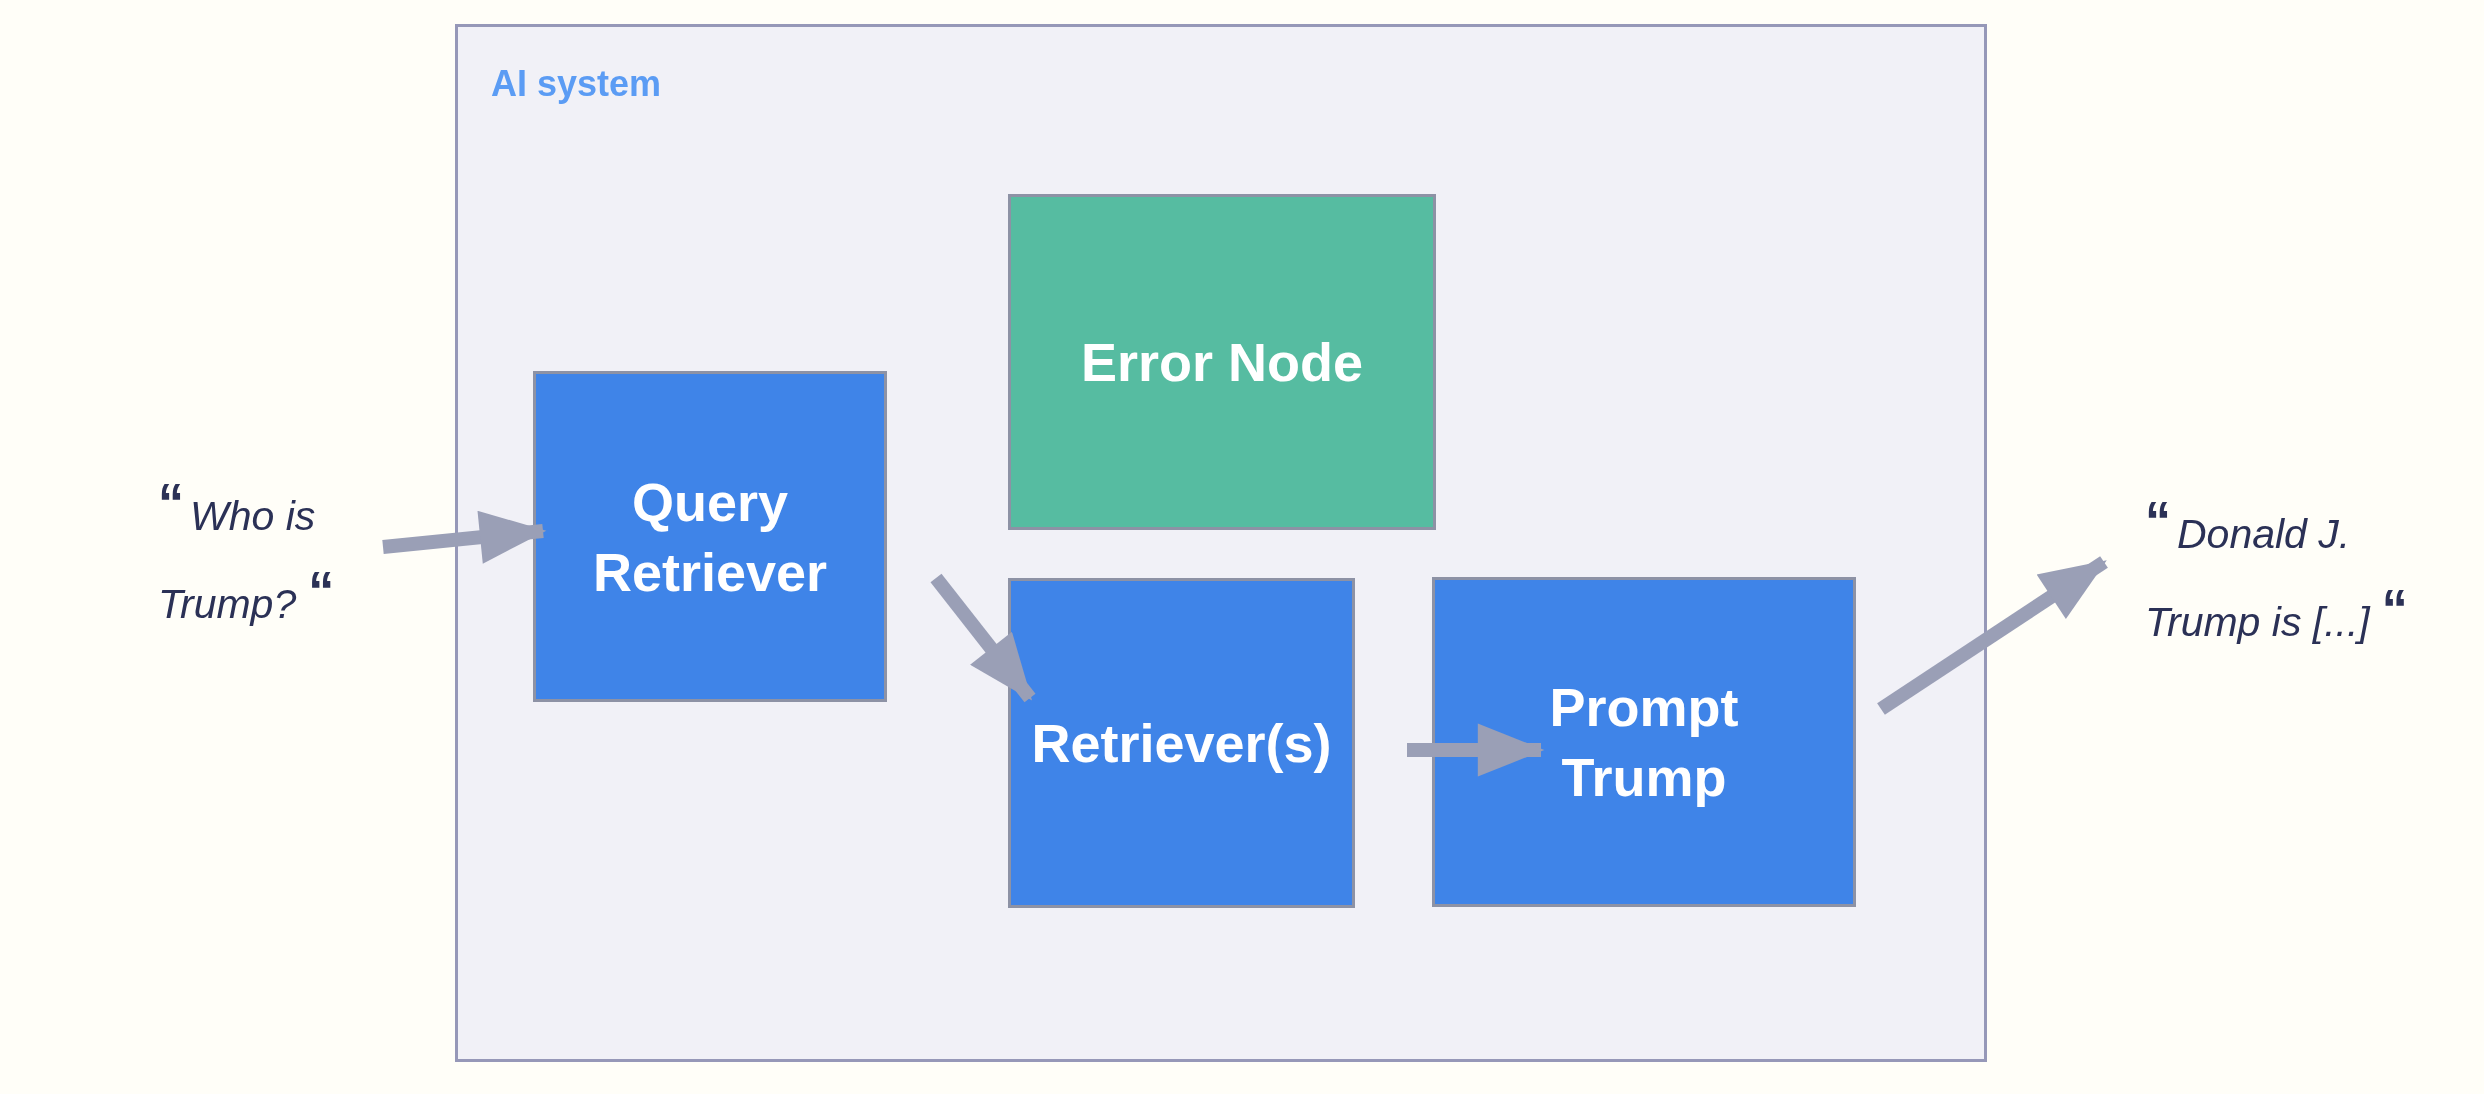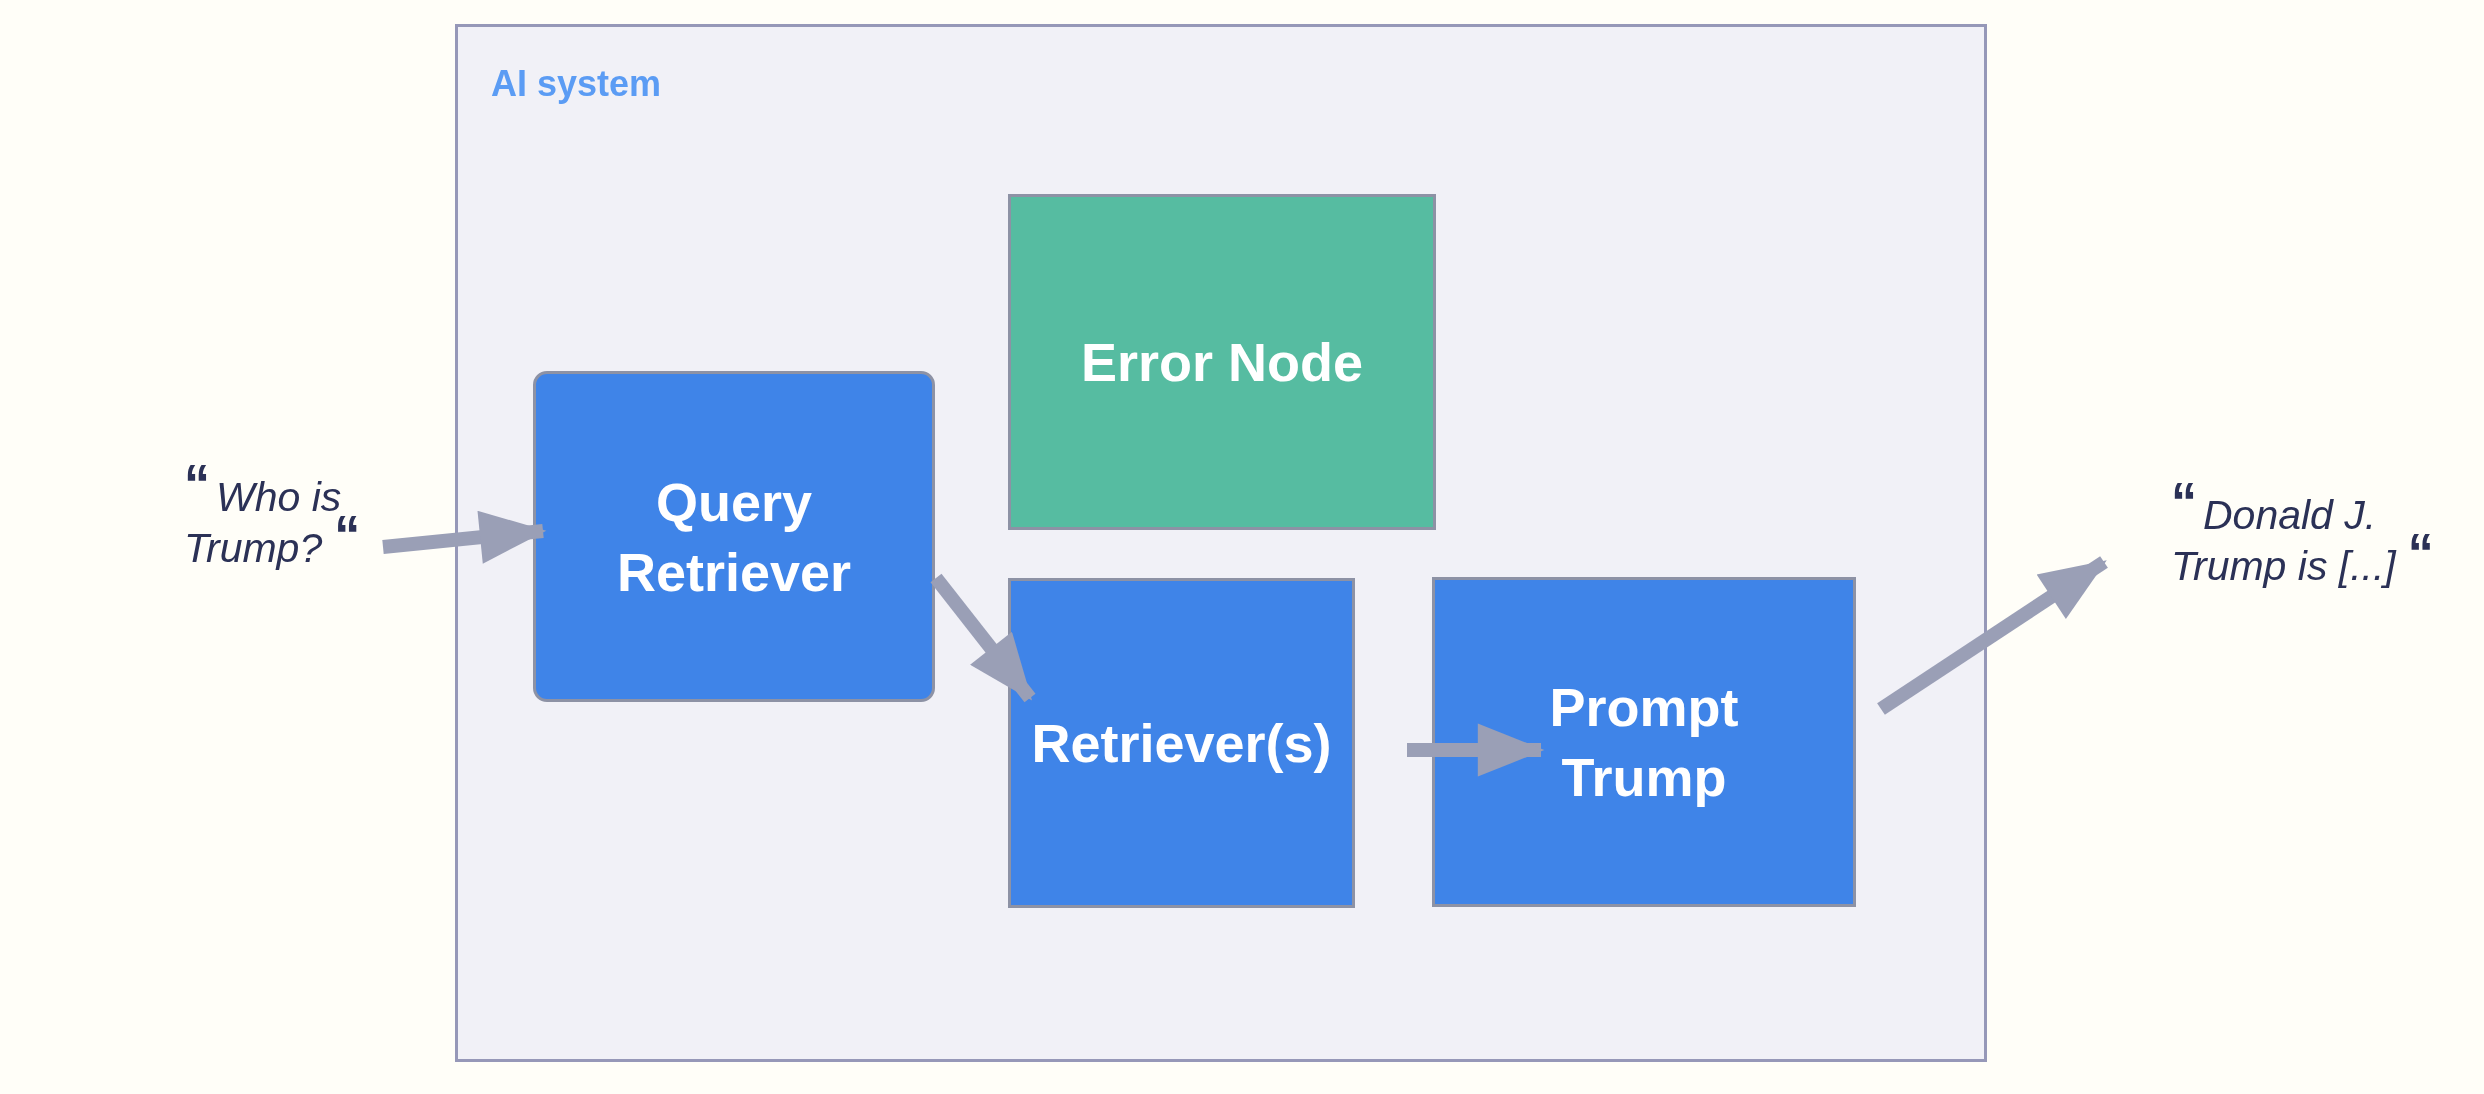--- a/index.html
+++ b/index.html
@@ -41,32 +41,31 @@
     text-align: center;
     color: var(--node-text, #FFFFFF);
     font-size: 54px;
     font-weight: bold;
     line-height: 70px;
     white-space: nowrap;
   }
   .node.blue  { background: var(--node-blue, #3F84E8); }
   .node.green { background: var(--node-green, #56BCA1); }
   .node-error     { left: 1008px; top: 194px; width: 428px; height: 336px; }
-  .node-qc        { left: 533px;  top: 371px; width: 402px; height: 331px; border-radius: 14px; }
+  .node-qc        { left: 533px;  top: 371px; width: 354px; height: 331px; }
   .node-retriever { left: 1008px; top: 578px; width: 347px; height: 330px; }
   .node-prompt    { left: 1432px; top: 577px; width: 424px; height: 330px; }
 
   .quote {
     position: absolute;
     color: var(--quote-text, #2B3156);
     font-size: 41px;
     font-style: italic;
-    line-height: 47px;
+    line-height: 84px;
     white-space: nowrap;
-    margin-left: 26px;
   }
   .quote-in  { left: 158px;  top: 470px; }
   .quote-out { left: 2145px; top: 488px; }
   .q {
     font-style: normal;
     font-weight: bold;
     font-size: 52px;
     position: relative;
     top: -10px;
     letter-spacing: -2px;

